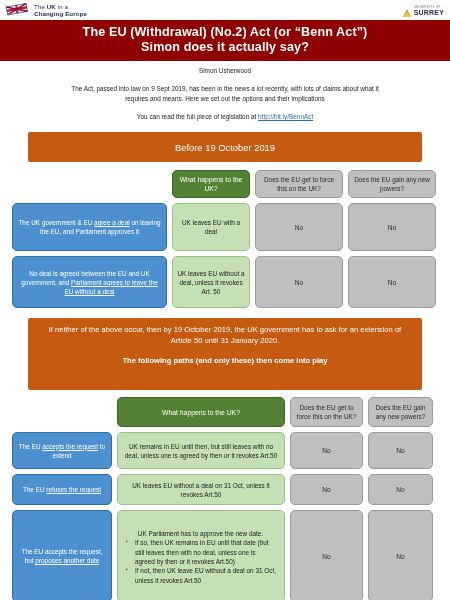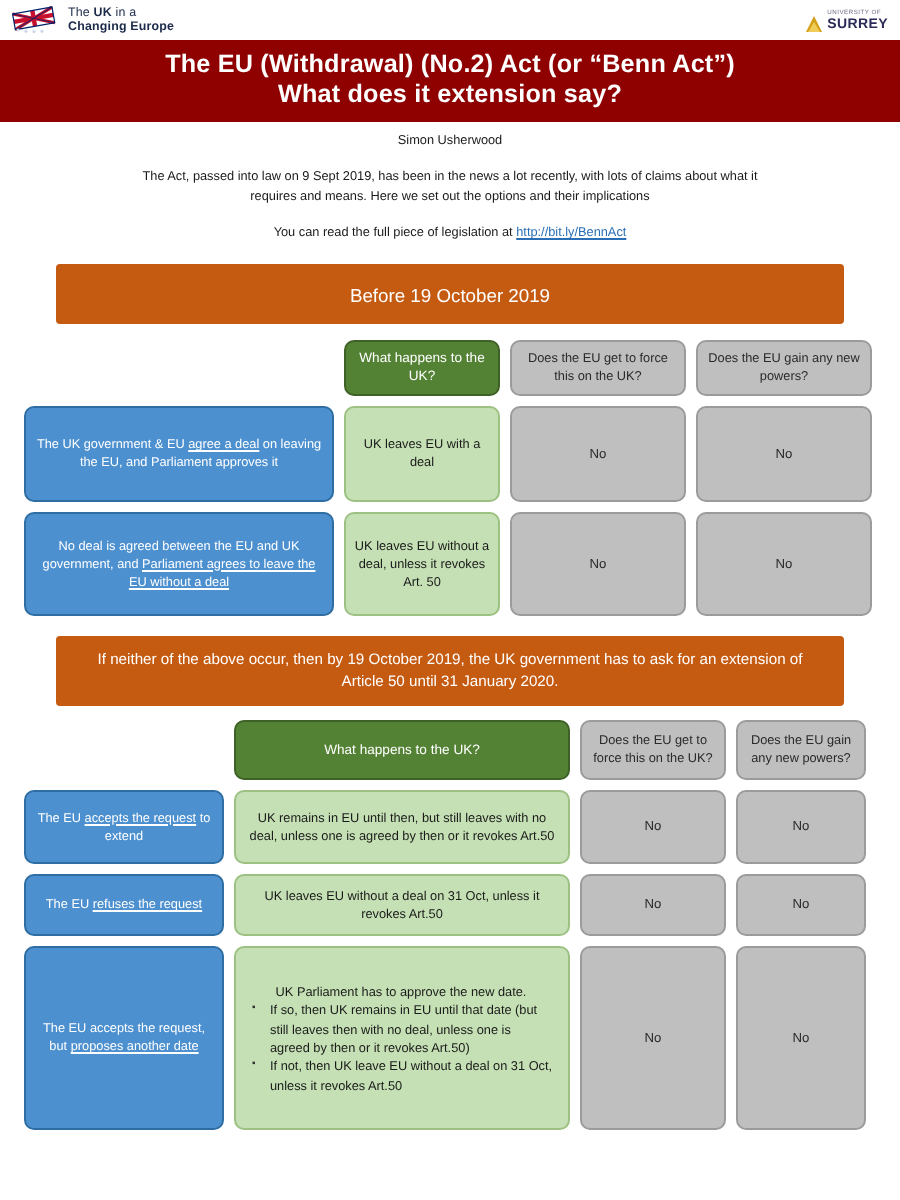--- a/index.html
+++ b/index.html
@@ -78,21 +78,21 @@
     margin: 0 28px;
   }
   .banner-1 {
     margin-top: 12px;
     height: 30px;
     display:flex; align-items:center; justify-content:center;
     font-size: 9.4px;
   }
   .banner-2 {
     margin-top: 10px;
-    padding: 6px 14px 7px;
+    padding: 6px 14px 24px;
     font-size: 7.6px;
     line-height: 11px;
   }
   .banner-2 .b2a { display:block; }
   .banner-2 .b2b { display:block; margin-top: 9px; font-weight:700; }
 
   
   .table { margin: 0 12px; }
   .row { display:flex; gap:5px; margin-bottom: 5px; }
   .cell {
@@ -204,21 +204,21 @@
       </span>
       <span class="surrey-text">
         <span class="s1">UNIVERSITY OF</span><br>
         <span class="s2">SURREY</span>
       </span>
     </div>
   </div>
 
   <div class="titlebar">
     <div>The EU (Withdrawal) (No.2) Act (or “Benn Act”)</div>
-    <div>What does it extension say?</div>
+    <div>Simon does it actually say?</div>
   </div>
 
   <div class="author">Simon Usherwood</div>
   <div class="intro">The Act, passed into law on 9 Sept 2019, has been in the news a lot recently, with lots of claims about what it requires and means. Here we set out the options and their implications</div>
   <div class="linkline">
     <span>You can read the full piece of legislation at </span><a href="#">http://bit.ly/BennAct</a>
   </div>
 
   <div class="banner banner-1">Before 19 October 2019</div>
 
@@ -244,20 +244,21 @@
         <span><span>No deal is agreed between the EU and UK government, and </span><span class="u">Parliament agrees to leave the EU without a deal</span></span>
       </div>
       <div class="cell cell-green c2 h-r2">UK leaves EU without a deal, unless it revokes Art. 50</div>
       <div class="cell cell-grey c3 h-r2">No</div>
       <div class="cell cell-grey c4 h-r2">No</div>
     </div>
   </div>
 
   <div class="banner banner-2">
     <span class="b2a">If neither of the above occur, then by 19 October 2019, the UK government has to ask for an extension of Article 50 until 31 January 2020.</span>
+    <span class="b2b">The following paths (and only these) then come into play</span>
   </div>
 
   <div class="table t2" style="margin-top:7px;">
     <div class="row">
       <div class="cell cell-spacer c1 h-hdr2"></div>
       <div class="cell cell-green-hd c2 h-hdr2">What happens to the UK?</div>
       <div class="cell cell-grey-hd c3 h-hdr2">Does the EU get to force this on the UK?</div>
       <div class="cell cell-grey-hd c4 h-hdr2">Does the EU gain any new powers?</div>
     </div>
 

